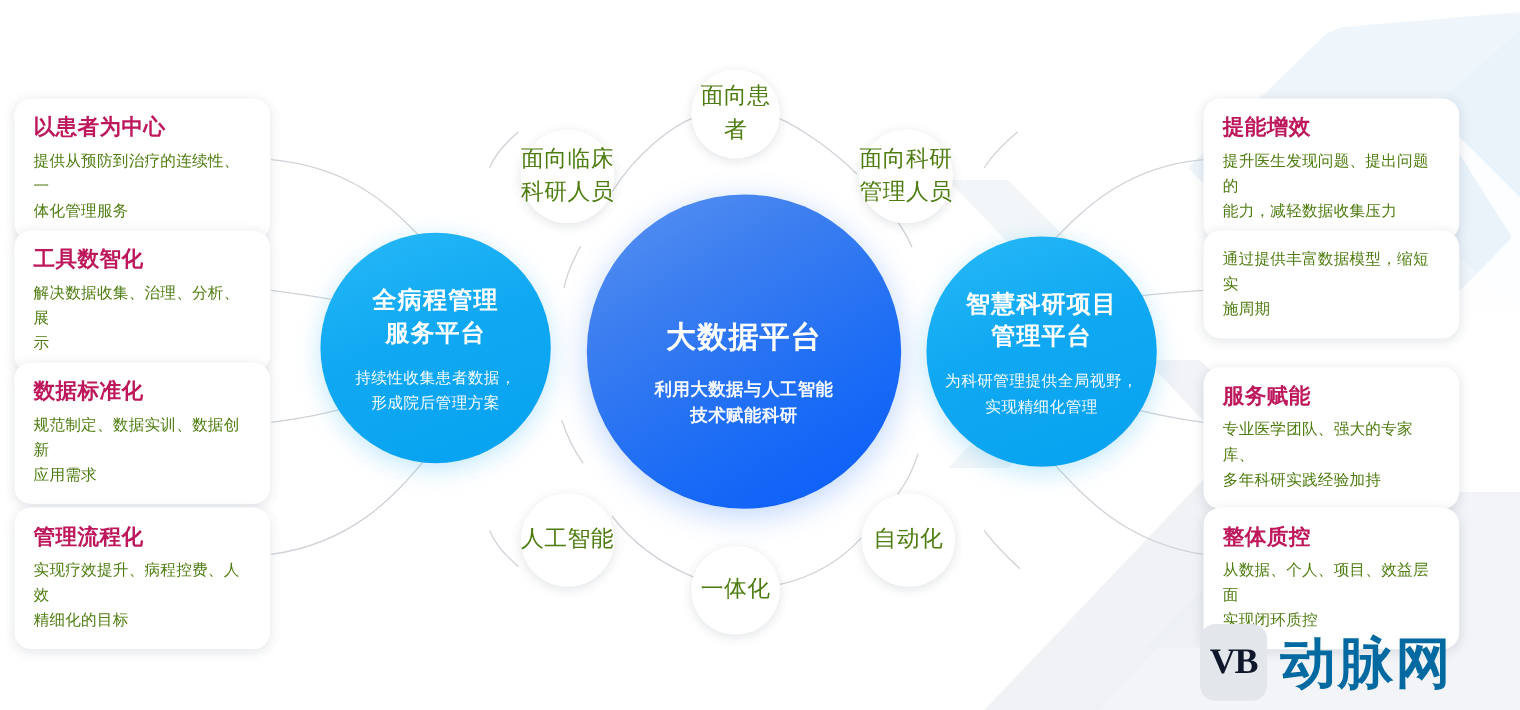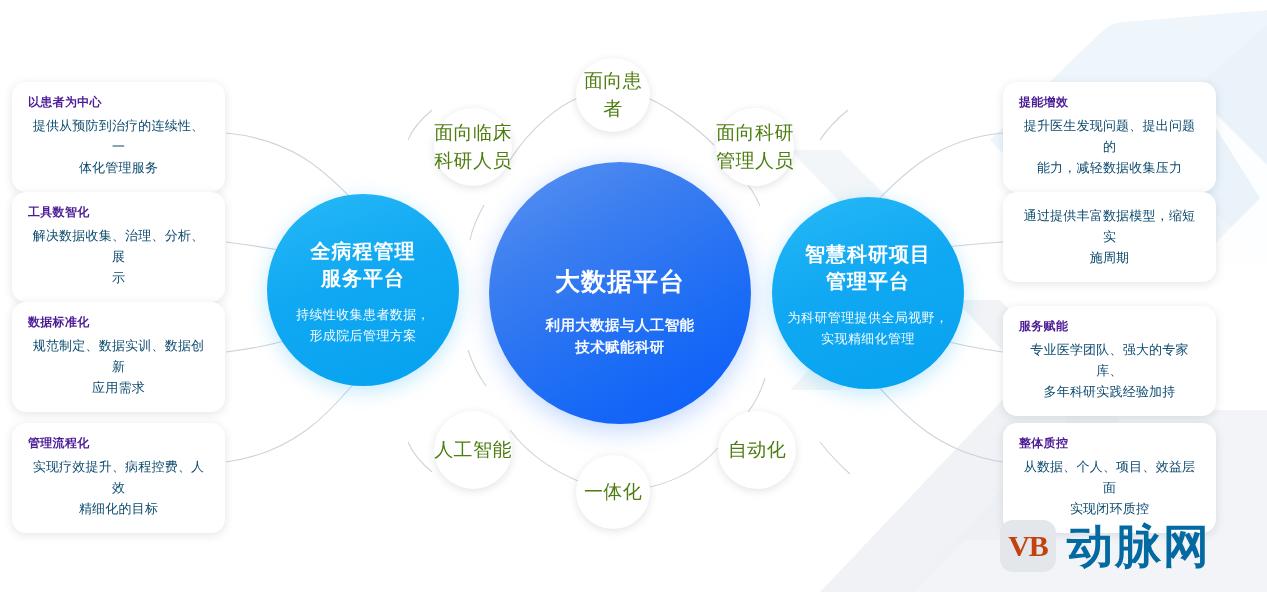--- a/index.html
+++ b/index.html
@@ -20,34 +20,33 @@
   
   .card{
     position:absolute;
     box-sizing:border-box;
     background:#ffffff;
     border-radius:14px;
     box-shadow:0 2px 10px rgba(30,45,70,.13);
     padding:13px 16px 14px 16px;
   }
   .card-title{
-    font-size:12px;
+    font-size:18px;
     font-weight:bold;
-    color:#4c1d95;
+    color:#be185d;
     line-height:1.25;
     margin:0 0 5px 0;
     letter-spacing:.3px;
   }
   .card-desc{
     font-size:13px;
-    color:#0c4a6e;
+    color:#4d7c0f;
     line-height:1.62;
     margin:0;
     letter-spacing:.2px;
-    text-align:center;
   }
 
   
   .circle{
     position:absolute;
     border-radius:50%;
     display:flex;
     flex-direction:column;
     align-items:center;
     justify-content:center;
@@ -103,24 +102,24 @@
   }
 
   
   .watermark{
     position:absolute;
     left:1000px;top:520px;
     display:flex;align-items:center;gap:11px;
     opacity:1;
   }
   .wm-badge{
-    width:56px;height:52px;border-radius:13px;
+    width:56px;height:64px;border-radius:13px;
     background:#e3e6ea;
     display:flex;align-items:center;justify-content:center;
-    color:#c2410c;font-size:30px;font-weight:bold;
+    color:#0f172a;font-size:30px;font-weight:bold;
     font-family:"Liberation Serif",serif;
     letter-spacing:-1px;
   }
   .wm-text{
     font-size:46px;font-weight:bold;color:#0369a1;
     letter-spacing:2px;line-height:1;
   }
 </style>
 </head>
 <body>

